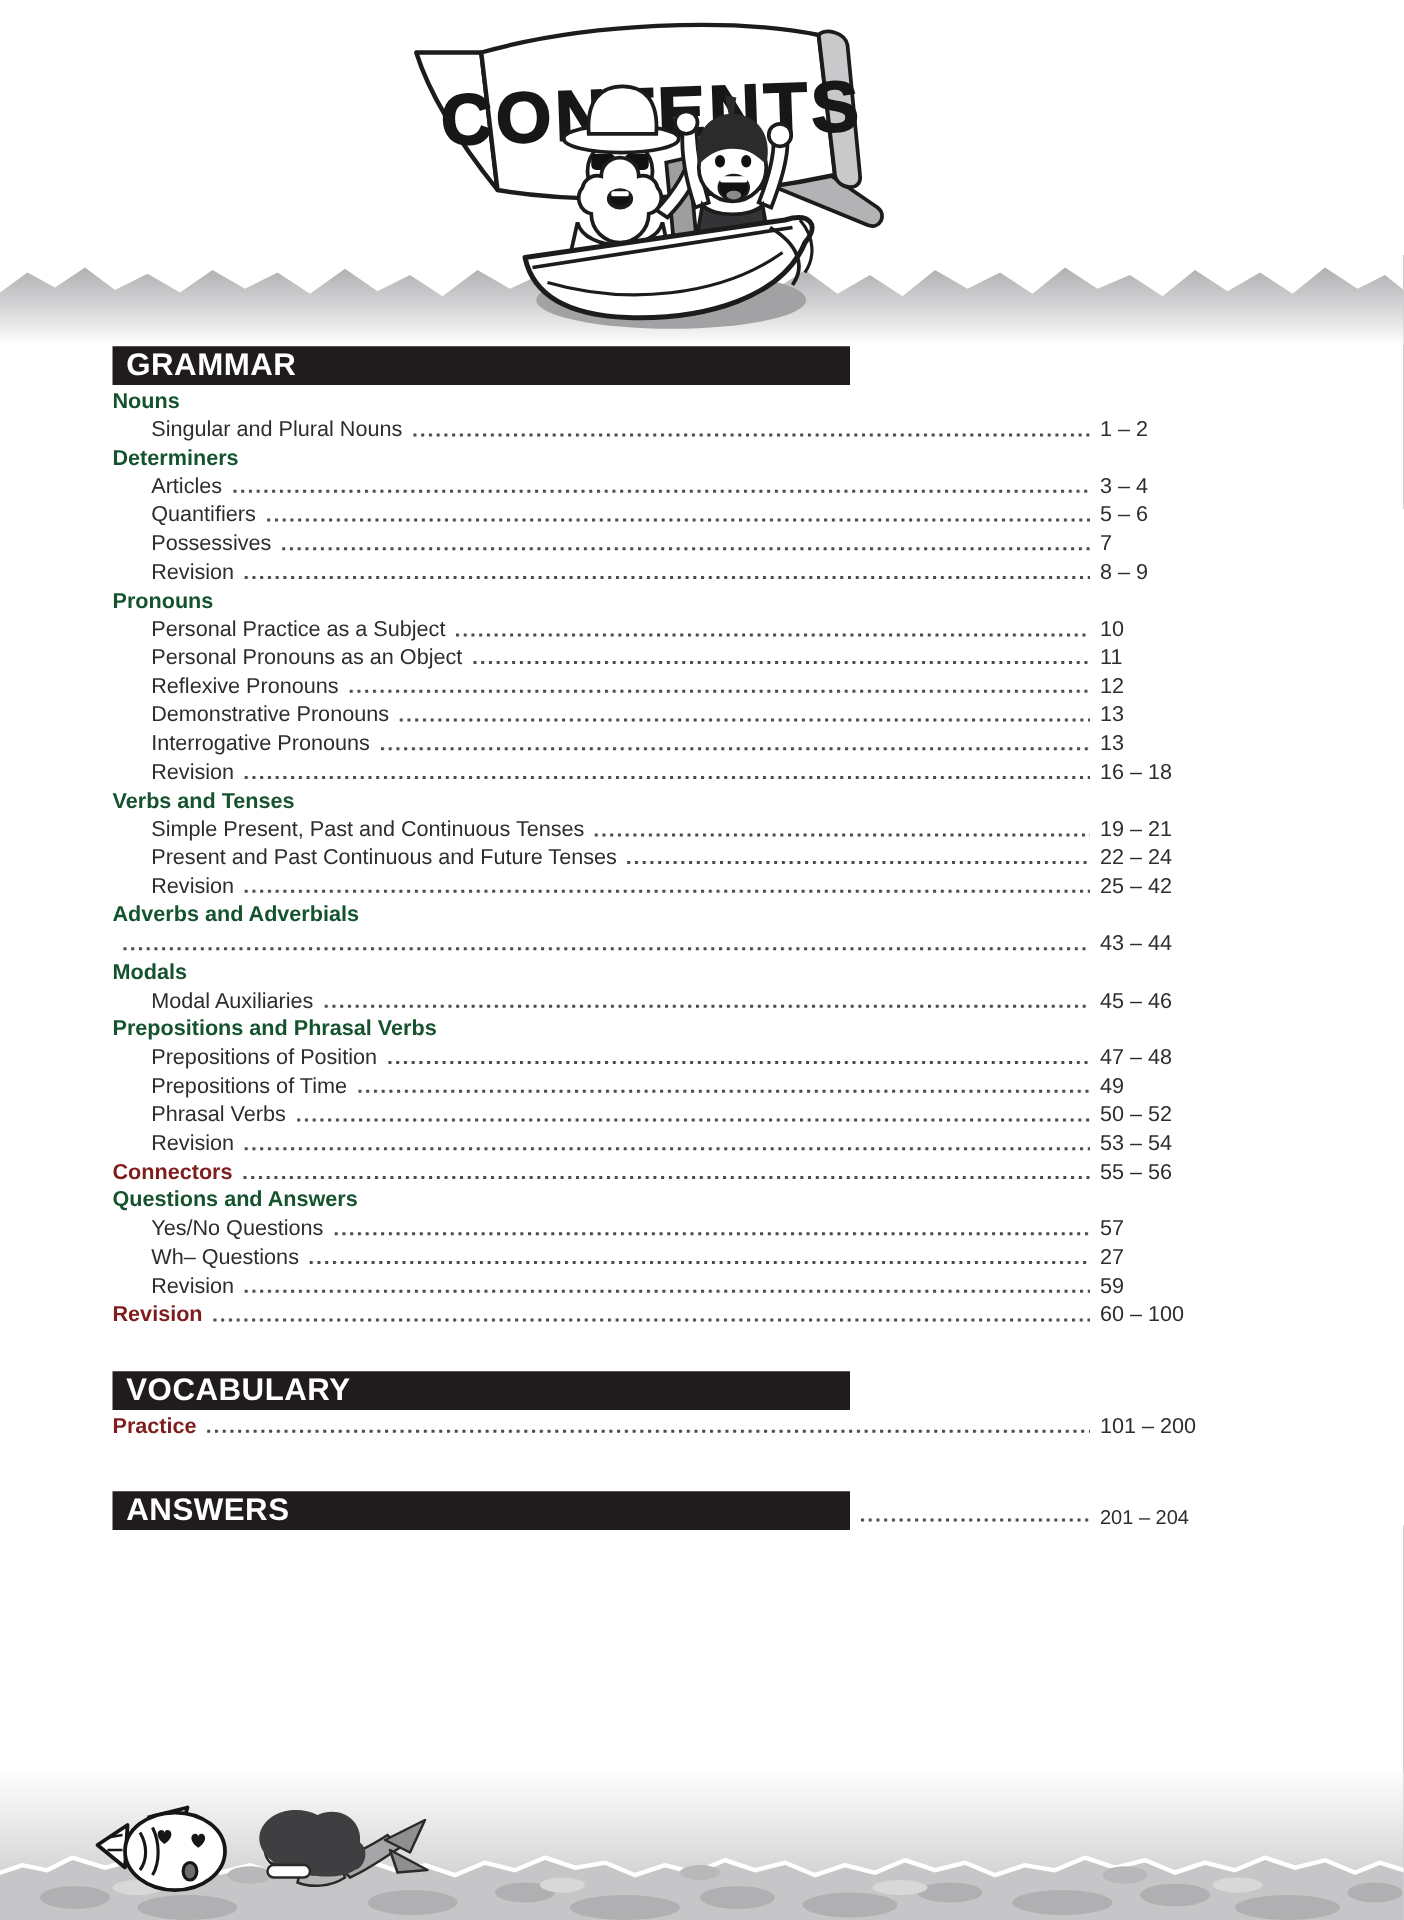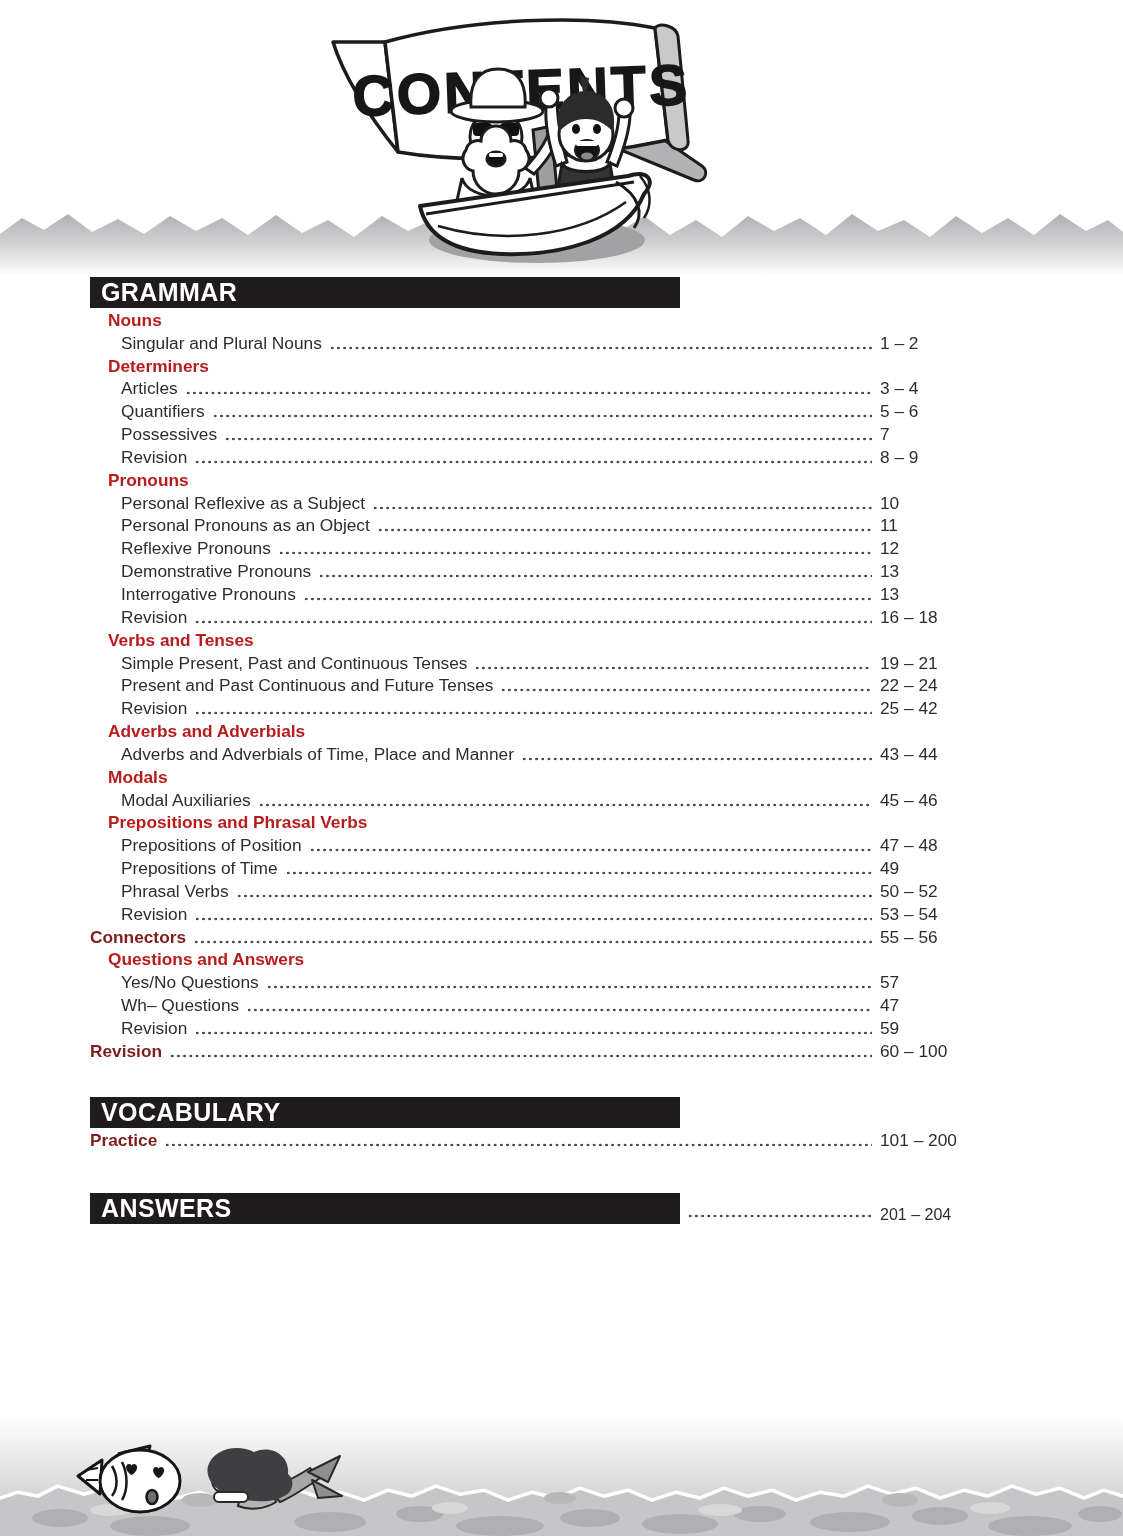--- a/index.html
+++ b/index.html
@@ -19,21 +19,21 @@
     width:590px;height:31px;flex:none;background:#201c1d;color:#ffffff;
     display:flex;align-items:center;padding-left:11px;
     font-size:25px;font-weight:bold;letter-spacing:0.4px;
   }
   .toc-section + .toc-section{margin-top:35px;}
   .toc-section.answers{margin-top:42px;}
   .section-bar + *{margin-top:0;}
   .toc-row{display:flex;align-items:flex-end;height:22.85px;font-size:17.3px;line-height:21px;}
   .toc-section .toc-row:first-of-type{margin-top:2px;}
   .toc-row .label{white-space:nowrap;}
-  .toc-row.heading .label{font-weight:bold;color:#b91c1c;margin-left:18px;}
+  .toc-row.heading .label{font-weight:bold;color:#14532d;}
   .toc-row.bold-entry .label{font-weight:bold;color:#7f1d1d;}
   .toc-row.entry .label{padding-left:31px;}
   .leader{
     flex:1;height:4px;align-self:flex-end;margin:0 8px 4px 8px;
     background-image:radial-gradient(circle at 2px 2px,#4a4a4a 1.25px,transparent 1.6px);
     background-size:6.2px 4px;background-repeat:repeat-x;background-position:left bottom;
   }
   .bar-row .leader{margin-bottom:6px;}
   .pages{flex:none;width:85px;text-align:left;white-space:nowrap;color:#2d2d2d;font-weight:normal;}
 </style>
@@ -146,21 +146,21 @@
         </div>
         <div class="toc-row entry">
           <span class="label">Revision</span>
           <span class="leader"></span>
           <span class="pages">8 – 9</span>
         </div>
         <div class="toc-row heading">
           <span class="label">Pronouns</span>
         </div>
         <div class="toc-row entry">
-          <span class="label">Personal Reflexive as a Subject</span>
+          <span class="label">Personal Practice as a Subject</span>
           <span class="leader"></span>
           <span class="pages">10</span>
         </div>
         <div class="toc-row entry">
           <span class="label">Personal Pronouns as an Object</span>
           <span class="leader"></span>
           <span class="pages">11</span>
         </div>
         <div class="toc-row entry">
           <span class="label">Reflexive Pronouns</span>
@@ -197,21 +197,20 @@
         </div>
         <div class="toc-row entry">
           <span class="label">Revision</span>
           <span class="leader"></span>
           <span class="pages">25 – 42</span>
         </div>
         <div class="toc-row heading">
           <span class="label">Adverbs and Adverbials</span>
         </div>
         <div class="toc-row entry">
-          <span class="label">Adverbs and Adverbials of Time, Place and Manner</span>
           <span class="leader"></span>
           <span class="pages">43 – 44</span>
         </div>
         <div class="toc-row heading">
           <span class="label">Modals</span>
         </div>
         <div class="toc-row entry">
           <span class="label">Modal Auxiliaries</span>
           <span class="leader"></span>
           <span class="pages">45 – 46</span>
@@ -248,21 +247,21 @@
           <span class="label">Questions and Answers</span>
         </div>
         <div class="toc-row entry">
           <span class="label">Yes/No Questions</span>
           <span class="leader"></span>
           <span class="pages">57</span>
         </div>
         <div class="toc-row entry">
           <span class="label">Wh– Questions</span>
           <span class="leader"></span>
-          <span class="pages">47</span>
+          <span class="pages">27</span>
         </div>
         <div class="toc-row entry">
           <span class="label">Revision</span>
           <span class="leader"></span>
           <span class="pages">59</span>
         </div>
         <div class="toc-row bold-entry">
           <span class="label">Revision</span>
           <span class="leader"></span>
           <span class="pages">60 – 100</span>

